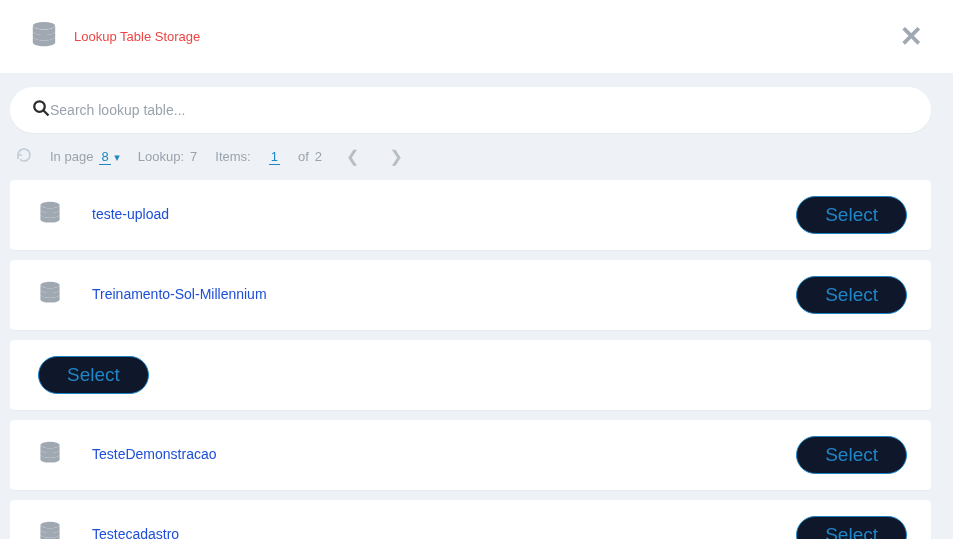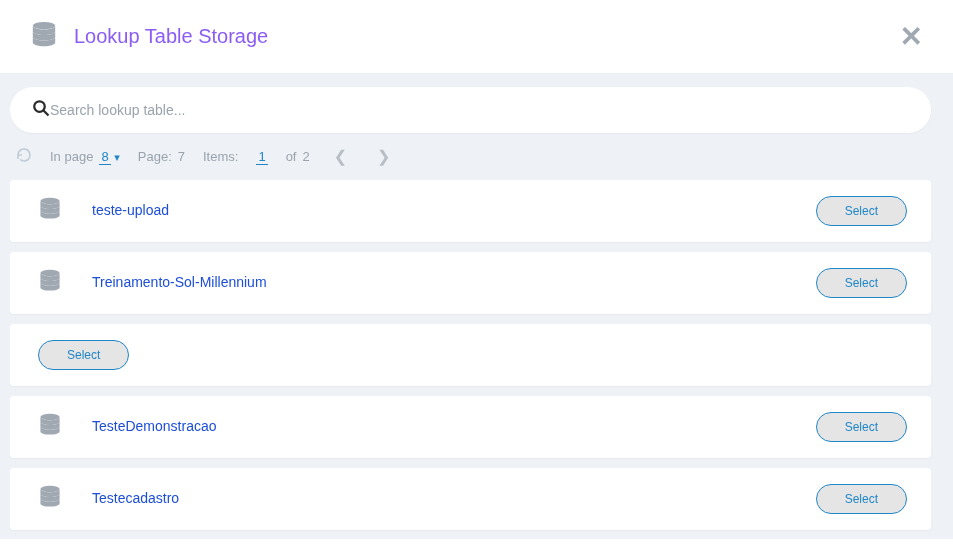--- a/index.html
+++ b/index.html
@@ -2,21 +2,21 @@
 <html><head>
 <meta charset="utf-8">
 <style>
   * { box-sizing: border-box; margin: 0; padding: 0; }
   html, body { width: 953px; height: 544px; font-family: -apple-system, BlinkMacSystemFont, 'Segoe UI', Arial, sans-serif; background: #fff; overflow: hidden; }
   .header {
     display: flex; align-items: center; justify-content: space-between;
     padding: 20px 30px; background: #fff;
   }
   .header-left { display: flex; align-items: center; gap: 16px; }
-  .title { color: #8b5cf6; font-size: 20px; font-weight: 400; }
+  .title { color: #ef4444; font-size: 13px; font-weight: 400; }
   .close { color: #a0a9b2; font-size: 28px; font-weight: bold; cursor: pointer; user-select: none; }
   .body {
     background: #eef2f6;
     height: calc(544px - 78px);
     padding: 14px 10px 0 10px;
     position: relative;
   }
   .scroll-area {
     height: 100%;
     overflow-y: auto;
@@ -51,22 +51,22 @@
   .refresh { color: #c2ccd6; cursor: pointer; }
   .card {
     background: #fff; border-radius: 4px;
     display: flex; align-items: center; justify-content: space-between;
     padding: 16px 24px 16px 28px; margin-bottom: 10px;
     box-shadow: 0 1px 2px rgba(0,0,0,0.04);
   }
   .card-left { display: flex; align-items: baseline; gap: 30px; }
   .card-title { color: #1d4ed8; font-size: 14px; position: relative; top: -6px; }
   .select-btn {
-    border: 1px solid #1f86c7; color: #1f86c7; background: #e5e5e5;
-    border-radius: 20px; padding: 7px 28px; font-size: 12px; cursor: pointer;
+    border: 1px solid #1f86c7; color: #1f86c7; background: #0f172a;
+    border-radius: 20px; padding: 7px 28px; font-size: 19px; cursor: pointer;
   }
   svg.db-icon { width: 28px; height: 28px; }
   svg.db-icon-sm { width: 24px; height: 24px; }
   svg.search-icon { width: 18px; height: 18px; }
   svg.refresh-icon { width: 16px; height: 16px; }
 </style>
 </head>
 <body>
 
 <svg width="0" height="0" style="position:absolute">
@@ -114,21 +114,21 @@
         </svg>
       </span>
       <span class="ctrl-group">
         <span>In page</span>
         <span>
           <span class="link-val">8</span>
           <span class="chev">▾</span>
         </span>
       </span>
       <span class="ctrl-group">
-        <span>Page:</span>
+        <span>Lookup:</span>
         <span>7</span>
       </span>
       <span class="ctrl-group">
         <span>Items:</span>
       </span>
       <span class="ctrl-group">
         <span class="link-val">1</span>
       </span>
       <span class="ctrl-group">
         <span>of</span>

